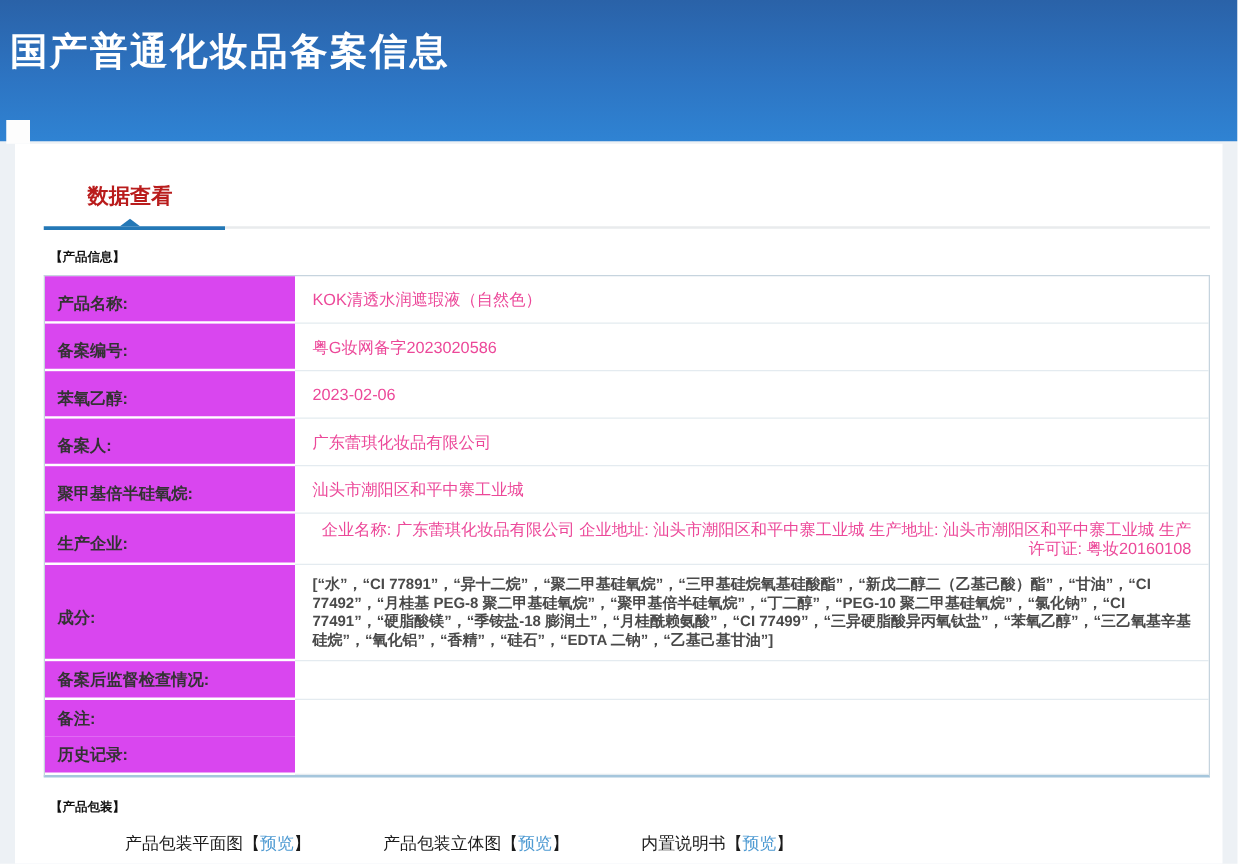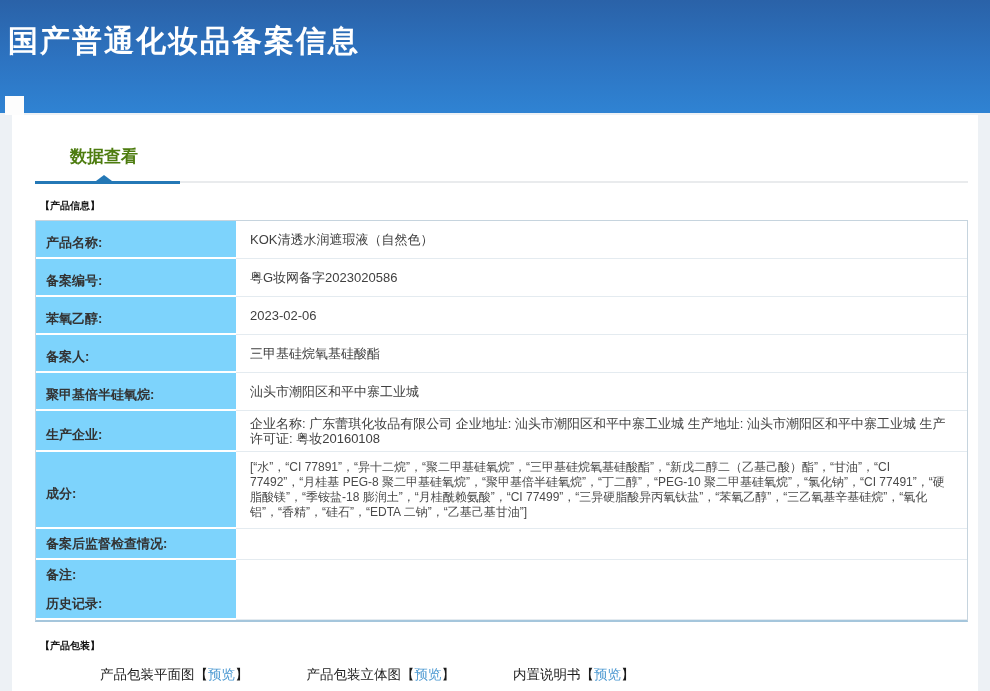--- a/index.html
+++ b/index.html
@@ -8,38 +8,38 @@
     background:#edf1f5;
     font-family:"Liberation Sans","DejaVu Sans",sans-serif;
   }
   
   .banner{height:113px;background:linear-gradient(180deg,#2a62a8 0%,#2d74c2 55%,#2f83d3 100%);}
   .banner-title{margin:0;padding:21px 0 0 8px;font-size:30px;font-weight:bold;color:#ffffff;letter-spacing:2px;}
   .corner-artifact{position:absolute;left:5px;top:96px;width:19px;height:19px;background:#fdfdfd;}
   
   .panel{position:absolute;left:12px;right:12px;top:115px;bottom:0;background:#ffffff;}
   
-  .tab-label{display:inline-block;margin:30px 16px 0 58px;font-size:17px;font-weight:bold;color:#4d7c0f;cursor:pointer;}
+  .tab-label{display:inline-block;margin:30px 16px 0 58px;font-size:17px;font-weight:bold;color:#b91c1c;cursor:pointer;}
   .tab-underline{position:relative;margin-top:13px;height:3px;}
   .tab-underline .seg-blue{position:absolute;left:23px;top:0;width:145px;height:3px;background:#2478b6;}
   .tab-underline .seg-tri{position:absolute;left:84px;top:-6px;width:0;height:0;
     border-left:8px solid transparent;border-right:8px solid transparent;border-bottom:6px solid #2478b6;}
   .tab-underline .seg-gray{position:absolute;left:168px;right:10px;top:0;height:2px;background:#e9ebed;}
   
   .sec-heading{margin:15px 0 7px 28px;font-size:10px;font-weight:bold;color:#111;}
   
   .info-table{margin:0 10px 0 23px;border:1px solid #c6d4de;border-bottom:2px solid #a5c6dc;}
   .trow{display:flex;}
-  .tlabel{flex:0 0 200px;width:200px;box-sizing:border-box;background:#7dd3fc;
+  .tlabel{flex:0 0 200px;width:200px;box-sizing:border-box;background:#d946ef;
     padding:11px 0 4px 10px;font-size:13px;font-weight:bold;color:#333;
     border-bottom:2px solid #ffffff;display:flex;align-items:center;line-height:15px;}
-  .tvalue{flex:1;padding:11px 14px;font-size:13px;color:#404040;line-height:15px;
+  .tvalue{flex:1;padding:11px 14px;font-size:13px;color:#ec4899;line-height:15px;
     border-bottom:1px solid #e4ebf0;}
-  .trow.r6 .tvalue{padding-top:5px;padding-bottom:5px;}
-  .trow.ing .tvalue{font-size:12px;line-height:15px;padding-top:8px;padding-bottom:8px;color:#4a4a4a;}
+  .trow.r6 .tvalue{padding-top:5px;padding-bottom:5px;text-align:right;}
+  .trow.ing .tvalue{font-size:12px;line-height:15px;padding-top:8px;padding-bottom:8px;color:#4a4a4a;font-weight:bold;}
   .trow.short .tlabel{padding-top:7px;padding-bottom:7px;text-align:center;}
   .trow.short .tvalue{padding-top:7px;padding-bottom:7px;}
   .trow.last .tlabel{border-bottom:none;}
   .trow.last .tvalue{border-bottom:none;}
   
   .pack-row{display:flex;gap:58px;margin:13px 0 0 88px;font-size:13.5px;color:#1b1b1b;}
   .pack-item{white-space:nowrap;}
   .link{color:#4e9ad2;text-decoration:none;cursor:pointer;}
 </style>
 </head>
@@ -69,21 +69,21 @@
     <div class="trow">
       <div class="tlabel">备案编号:</div>
       <div class="tvalue">粤G妆网备字2023020586</div>
     </div>
     <div class="trow">
       <div class="tlabel">苯氧乙醇:</div>
       <div class="tvalue">2023-02-06</div>
     </div>
     <div class="trow">
       <div class="tlabel">备案人:</div>
-      <div class="tvalue">三甲基硅烷氧基硅酸酯</div>
+      <div class="tvalue">广东蕾琪化妆品有限公司</div>
     </div>
     <div class="trow">
       <div class="tlabel">聚甲基倍半硅氧烷:</div>
       <div class="tvalue">汕头市潮阳区和平中寨工业城</div>
     </div>
     <div class="trow r6">
       <div class="tlabel">生产企业:</div>
       <div class="tvalue">企业名称: 广东蕾琪化妆品有限公司 企业地址: 汕头市潮阳区和平中寨工业城 生产地址: 汕头市潮阳区和平中寨工业城 生产许可证: 粤妆20160108</div>
     </div>
     <div class="trow ing">

